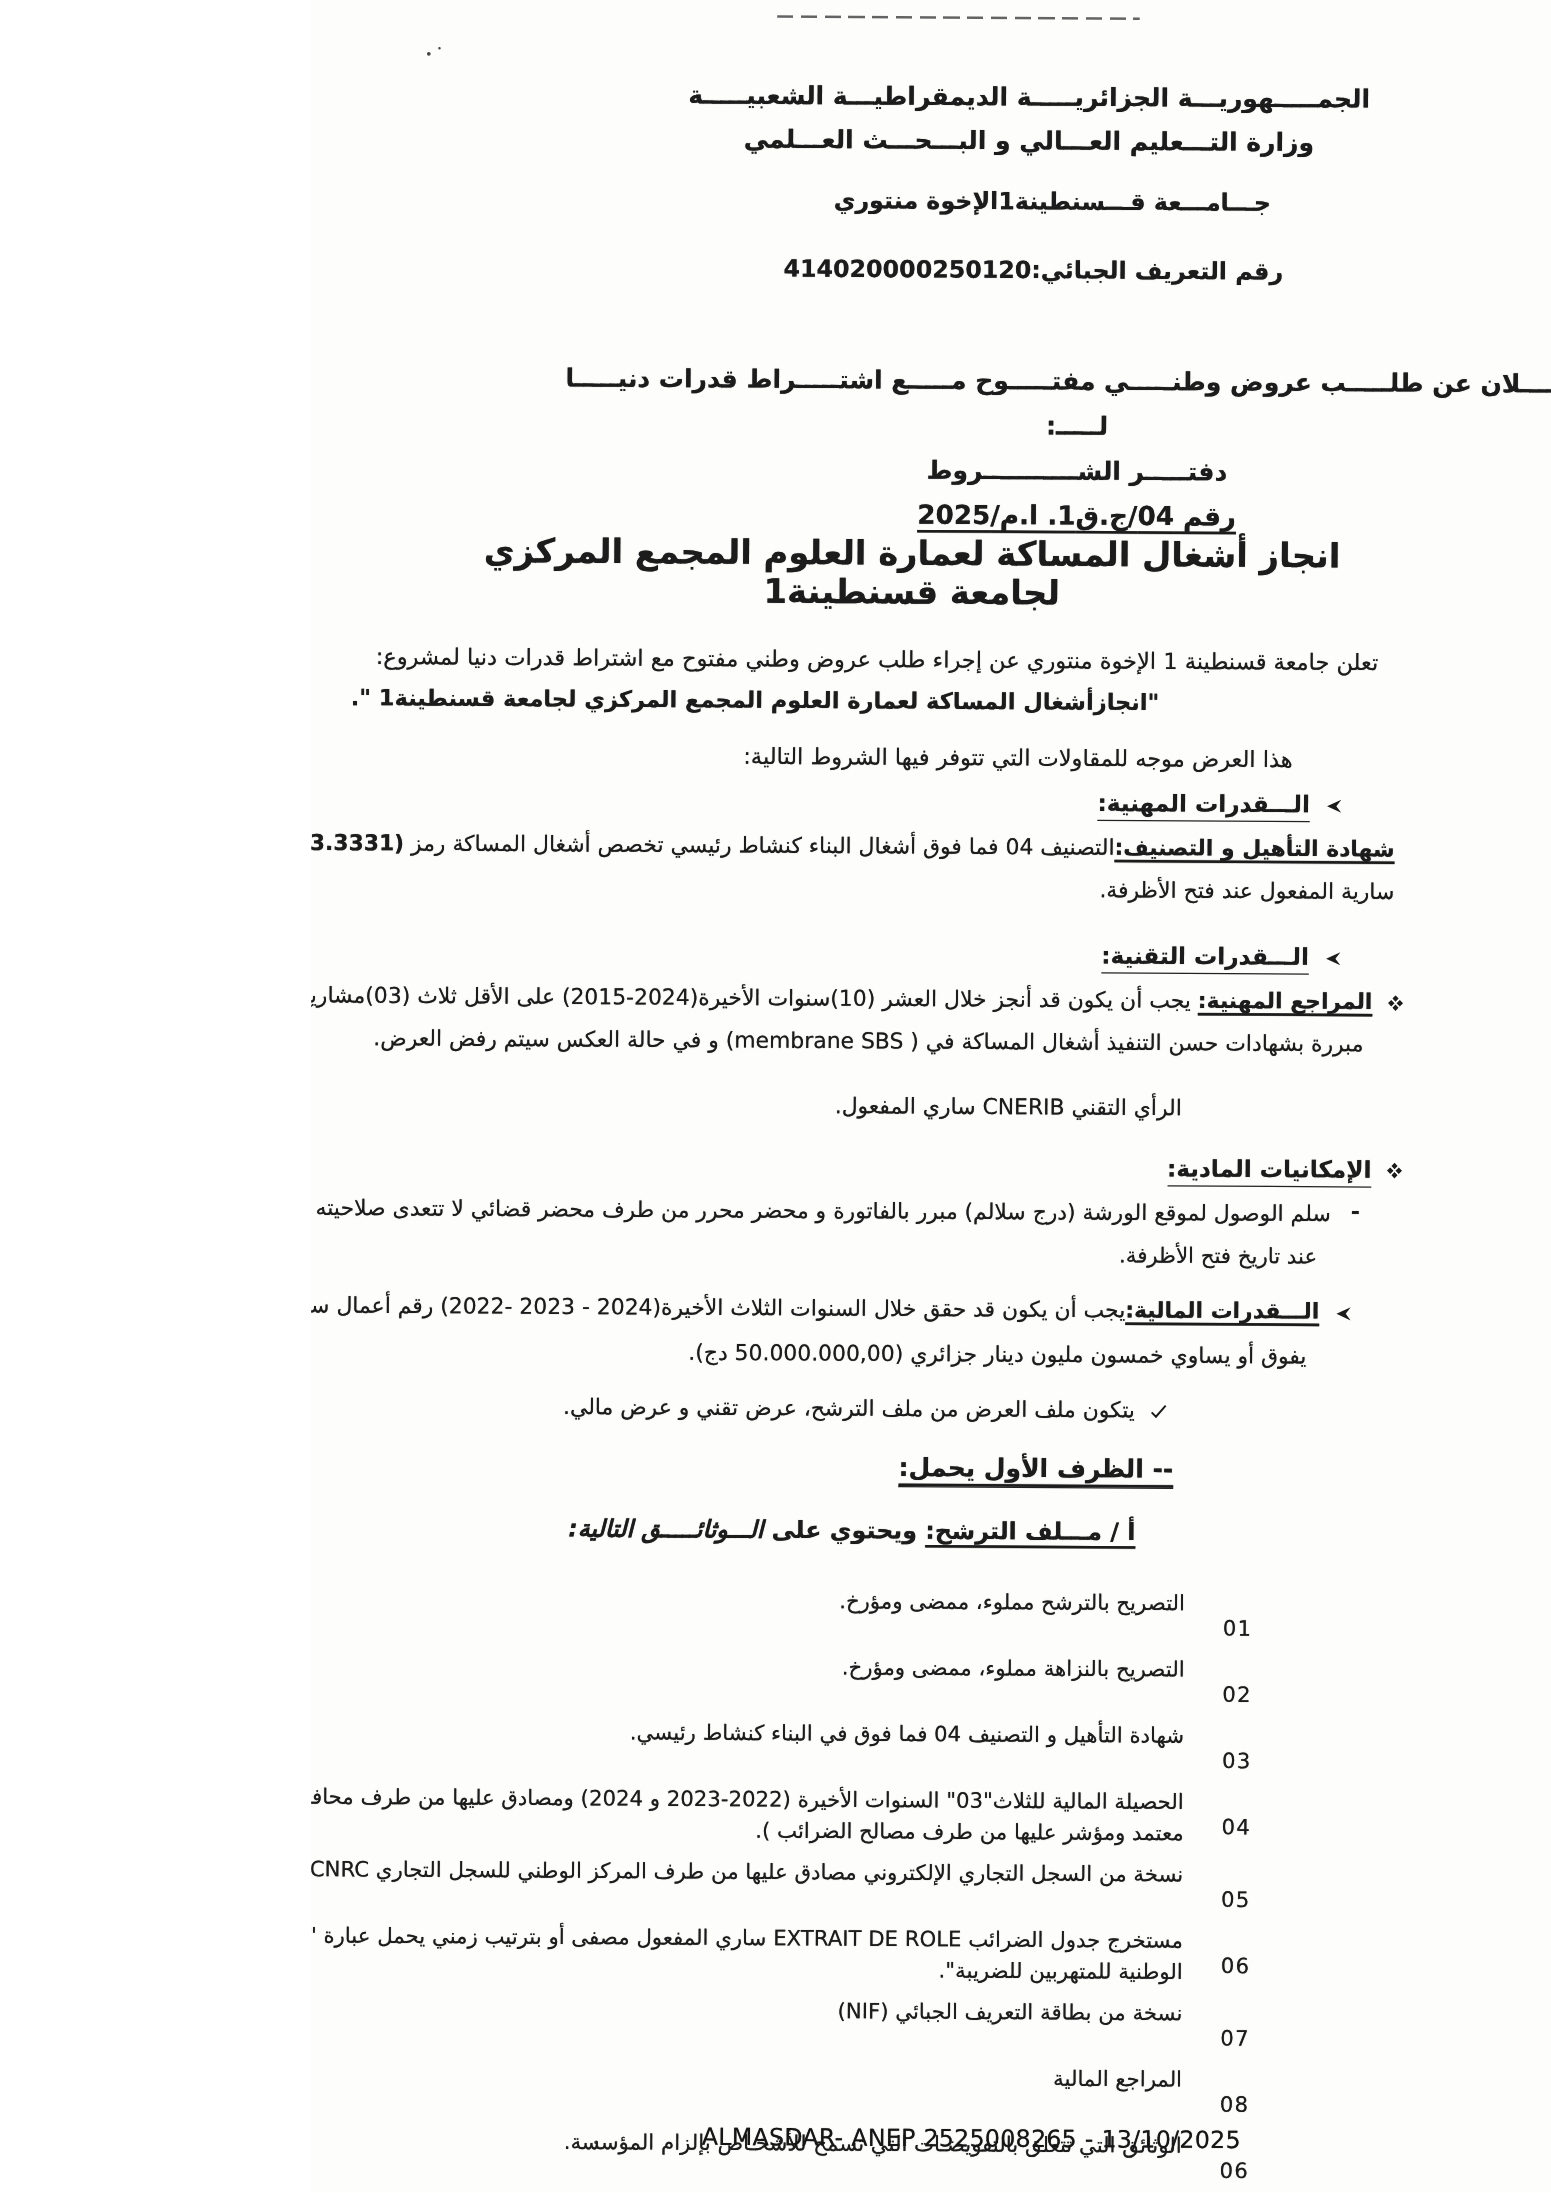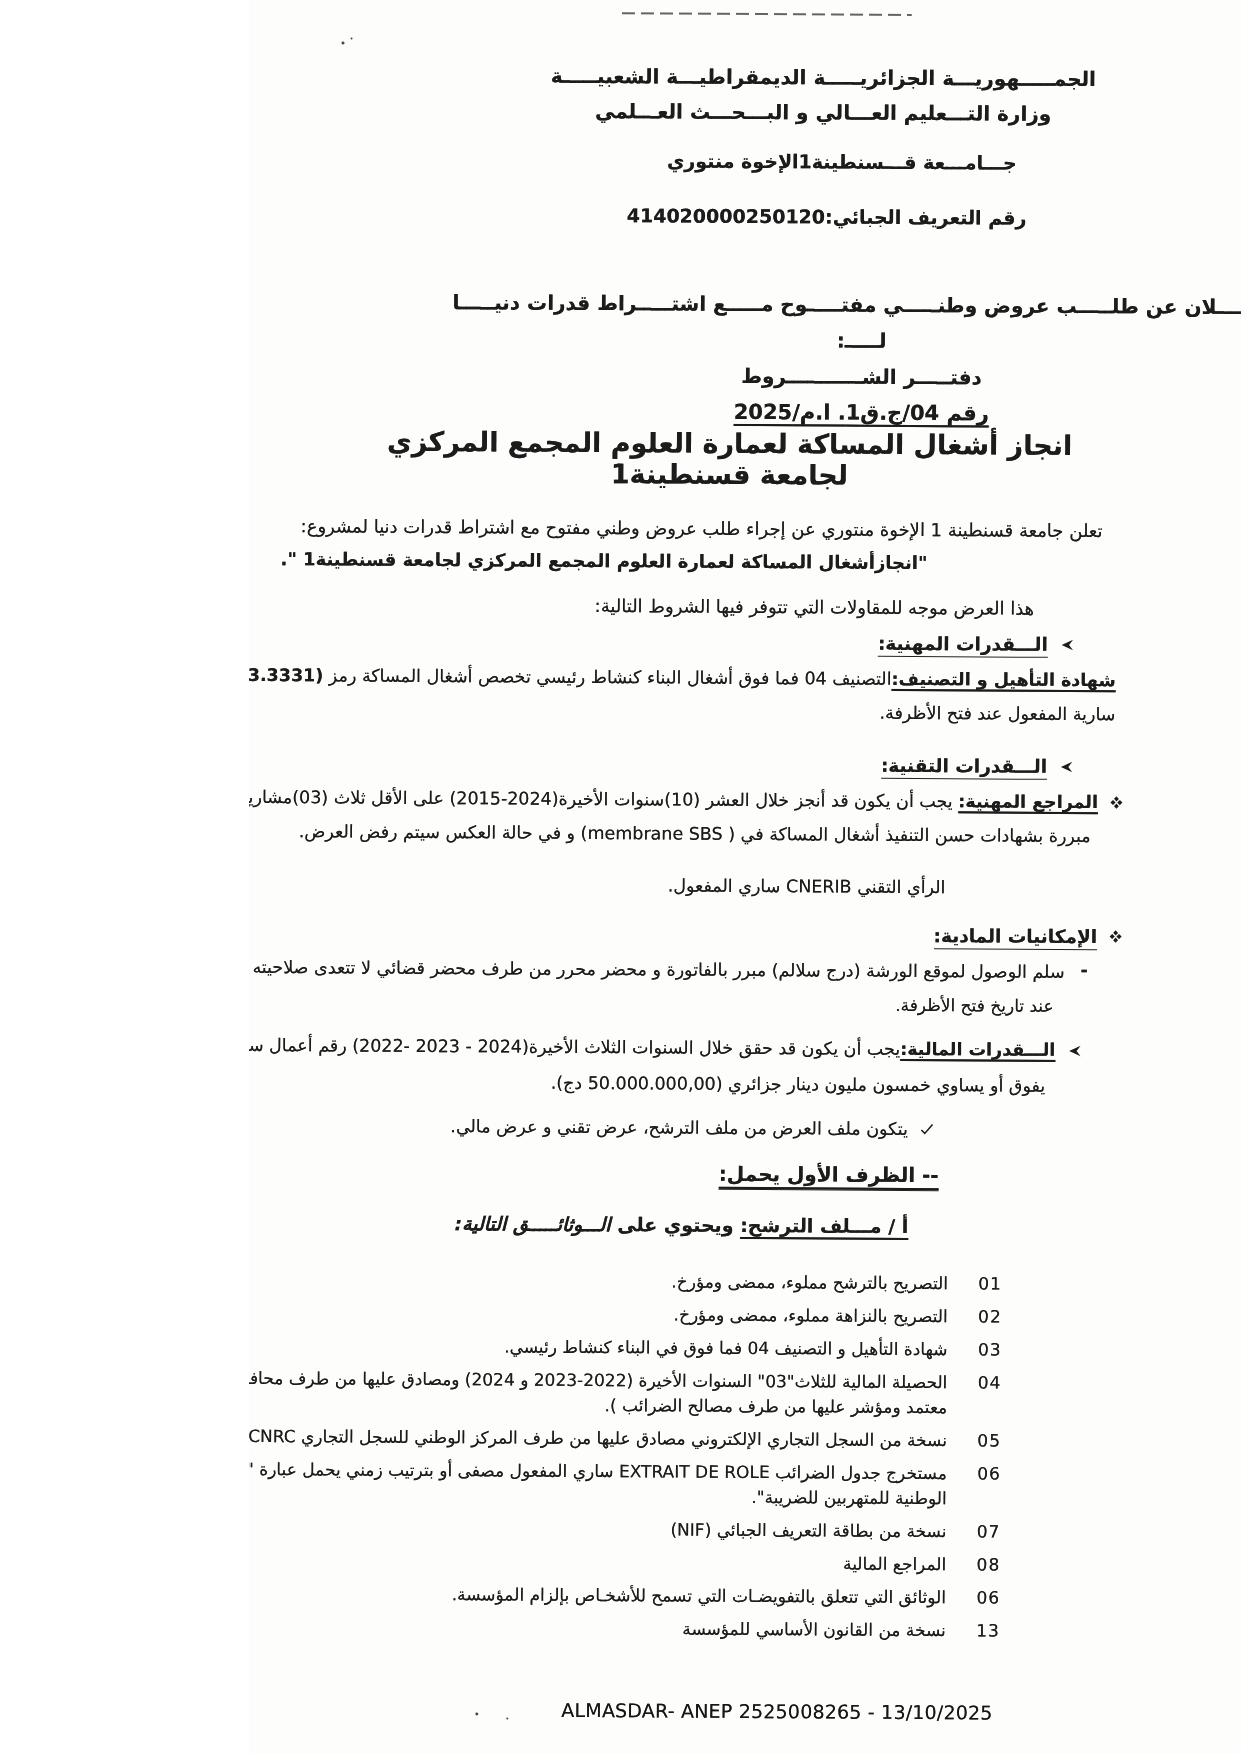--- a/index.html
+++ b/index.html
@@ -63,21 +63,21 @@
   .check-row{ top:1118px;right:305px;font-size:17.5px; }
 
   .env-title{ top:1162px;right:300px;font-size:20px;font-weight:700;
     text-decoration:underline;text-decoration-thickness:1.6px;text-underline-offset:6px;
     border-bottom:1.6px solid #222;padding-bottom:3px; }
   .cand-line{ top:1214px;right:330px;font-size:19px;font-weight:700; }
   .cand-italic{ font-style:italic; }
 
   .doc-list{ top:1270px;right:236px;width:935px;font-size:17px;line-height:25px; }
   .doc-row{ display:flex;align-items:flex-start;margin-bottom:8px; }
-  .doc-num{ flex:0 0 44px;letter-spacing:1px;text-align:right; }
+  .doc-num{ flex:0 0 44px;letter-spacing:1px;text-align:right;margin-top:20px; }
   .doc-text{ flex:1 1 auto;padding-right:10px;text-align:right; }
 
   .footer{ top:1700px;left:318px;direction:ltr;font-size:19px;color:#161616;letter-spacing:.2px; }
 
   .svg-bullet{ display:block; }
 </style>
 </head>
 <body>
 
 <div class="page">

